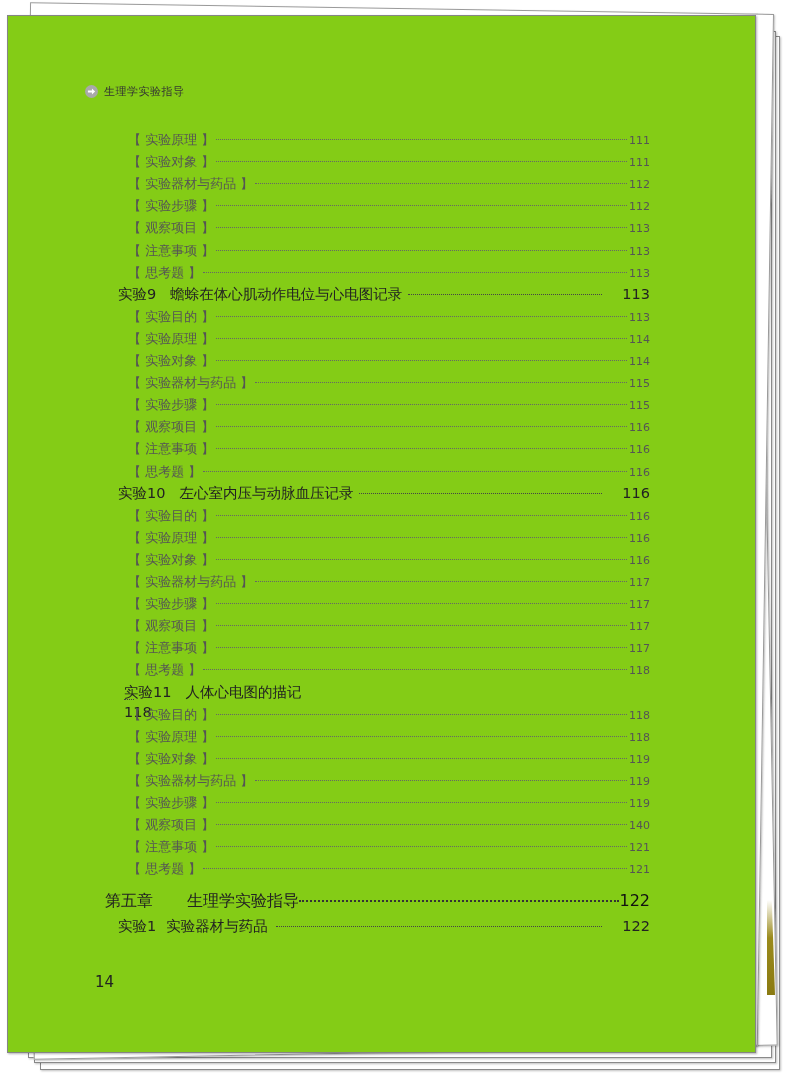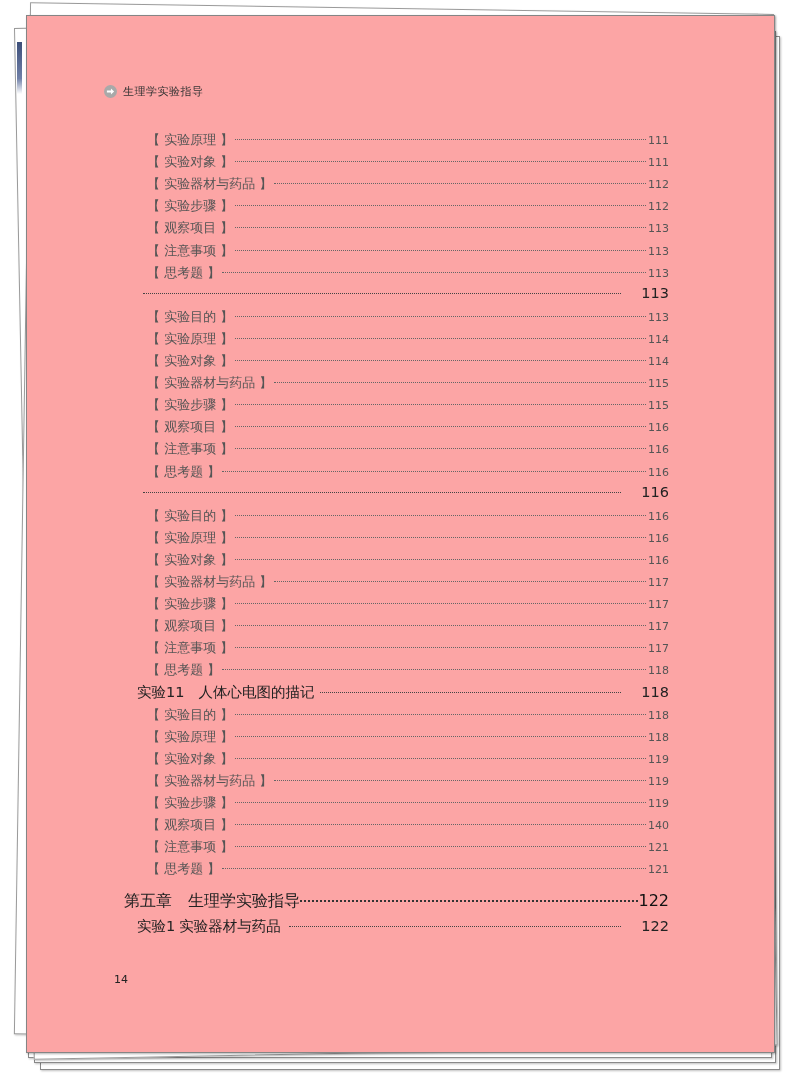--- a/index.html
+++ b/index.html
@@ -28,22 +28,22 @@
     .strip-blue {
       position: absolute; left: 17px; top: 42px; width: 5px; height: 52px;
       background: linear-gradient(180deg, #3d4f7a, #7080a8 70%, rgba(255,255,255,0));
     }
     .strip-olive {
       position: absolute; left: 767px; top: 900px; width: 8px; height: 95px;
       background: linear-gradient(180deg, rgba(255,255,255,0), #9a8a1c 40%, #8a7a12);
       clip-path: polygon(0 0, 60% 0, 100% 100%, 0 100%);
     }
     .page {
-      position: absolute; left: 26px; top: 15px; width: 747px; height: 1036px;
-      background: #fca5a5; border: 1px solid #858585;
+      position: absolute; left: 7px; top: 15px; width: 747px; height: 1036px;
+      background: #84cc16; border: 1px solid #858585;
       box-shadow: 1px 1px 2px rgba(0,0,0,0.3);
     }
     .running-head {
       position: absolute; left: 77px; top: 67px; height: 16px;
       display: flex; align-items: center;
     }
     .arrow-icon {
       width: 13px; height: 13px; border-radius: 50%; background: #a9a9a9;
       display: inline-flex; align-items: center; justify-content: center;
       margin-right: 6px;
@@ -67,30 +67,30 @@
     .row.sub { left: 120px; font-size: 13px; color: #555; }
     .row.sub .leader { border-bottom: 1.5px dotted #666; }
     .row.sub .pg { color: #555; font-size: 11px; }
 
     .row.exp { left: 110px; font-size: 14.5px; color: #222; }
     .row.exp .label .num { margin-right: 14px; }
     .row.exp .leader { margin-left: 6px; margin-right: 20px; border-bottom: 1.5px dotted #444; }
     .row.exp .pg { color: #222; font-size: 14.5px; }
 
     .row.chap { left: 97px; font-size: 16px; color: #222; }
-    .row.chap .label .num { margin-right: 16px; }
+    .row.chap .label .num { margin-right: 34px; }
     .row.chap .leader { border-bottom: 2px dotted #333; margin-left: 0; margin-right: 0; }
     .row.chap .pg { font-size: 16px; color: #111; }
 
     .row.exp-late { left: 110px; font-size: 14.5px; color: #222; }
-    .row.exp-late .label .num { margin-right: 4px; }
+    .row.exp-late .label .num { margin-right: 10px; }
     .row.exp-late .leader { margin-left: 8px; margin-right: 20px; border-bottom: 1.5px dotted #444; }
     .row.exp-late .pg { font-size: 14.5px; color: #222; }
 
-    .folio { position: absolute; left: 87px; top: 957px; font-size: 11px; color: #222; }
+    .folio { position: absolute; left: 87px; top: 957px; font-size: 15px; color: #222; }
   </style>
 </head>
 <body>
 
 <div class="sheet sheet-back-3"></div>
 <div class="sheet sheet-back-2"></div>
 <div class="sheet sheet-back-1"></div>
 <div class="sheet sheet-tilt-left"></div>
 <div class="sheet sheet-tilt-right"></div>
 <div class="strip-blue"></div>
@@ -136,20 +136,21 @@
         <span class="label">【 注意事项 】</span>
         <span class="leader"></span>
         <span class="pg">113</span>
       </div>
       <div class="row sub" style="top: 247.6px;">
         <span class="label">【 思考题 】</span>
         <span class="leader"></span>
         <span class="pg">113</span>
       </div>
       <div class="row exp" style="top: 268.7px;">
+        <span class="label"><span class="num">实验9</span><span>蟾蜍在体心肌动作电位与心电图记录</span></span>
         <span class="leader"></span>
         <span class="pg">113</span>
       </div>
       <div class="row sub" style="top: 291.8px;">
         <span class="label">【 实验目的 】</span>
         <span class="leader"></span>
         <span class="pg">113</span>
       </div>
       <div class="row sub" style="top: 313.9px;">
         <span class="label">【 实验原理 】</span>
@@ -180,20 +181,21 @@
         <span class="label">【 注意事项 】</span>
         <span class="leader"></span>
         <span class="pg">116</span>
       </div>
       <div class="row sub" style="top: 446.5px;">
         <span class="label">【 思考题 】</span>
         <span class="leader"></span>
         <span class="pg">116</span>
       </div>
       <div class="row exp" style="top: 467.6px;">
+        <span class="label"><span class="num">实验10</span><span>左心室内压与动脉血压记录</span></span>
         <span class="leader"></span>
         <span class="pg">116</span>
       </div>
       <div class="row sub" style="top: 490.7px;">
         <span class="label">【 实验目的 】</span>
         <span class="leader"></span>
         <span class="pg">116</span>
       </div>
       <div class="row sub" style="top: 512.8px;">
         <span class="label">【 实验原理 】</span>
@@ -223,21 +225,21 @@
       <div class="row sub" style="top: 623.3px;">
         <span class="label">【 注意事项 】</span>
         <span class="leader"></span>
         <span class="pg">117</span>
       </div>
       <div class="row sub" style="top: 645.4px;">
         <span class="label">【 思考题 】</span>
         <span class="leader"></span>
         <span class="pg">118</span>
       </div>
-      <div class="row exp" style="top: 666.5px;">
+      <div class="row exp" style="top: 666.5px; flex-direction: column;">
         <span class="label"><span class="num">实验11</span><span>人体心电图的描记</span></span>
         <span class="leader"></span>
         <span class="pg">118</span>
       </div>
       <div class="row sub" style="top: 689.6px;">
         <span class="label">【 实验目的 】</span>
         <span class="leader"></span>
         <span class="pg">118</span>
       </div>
       <div class="row sub" style="top: 711.7px;">

